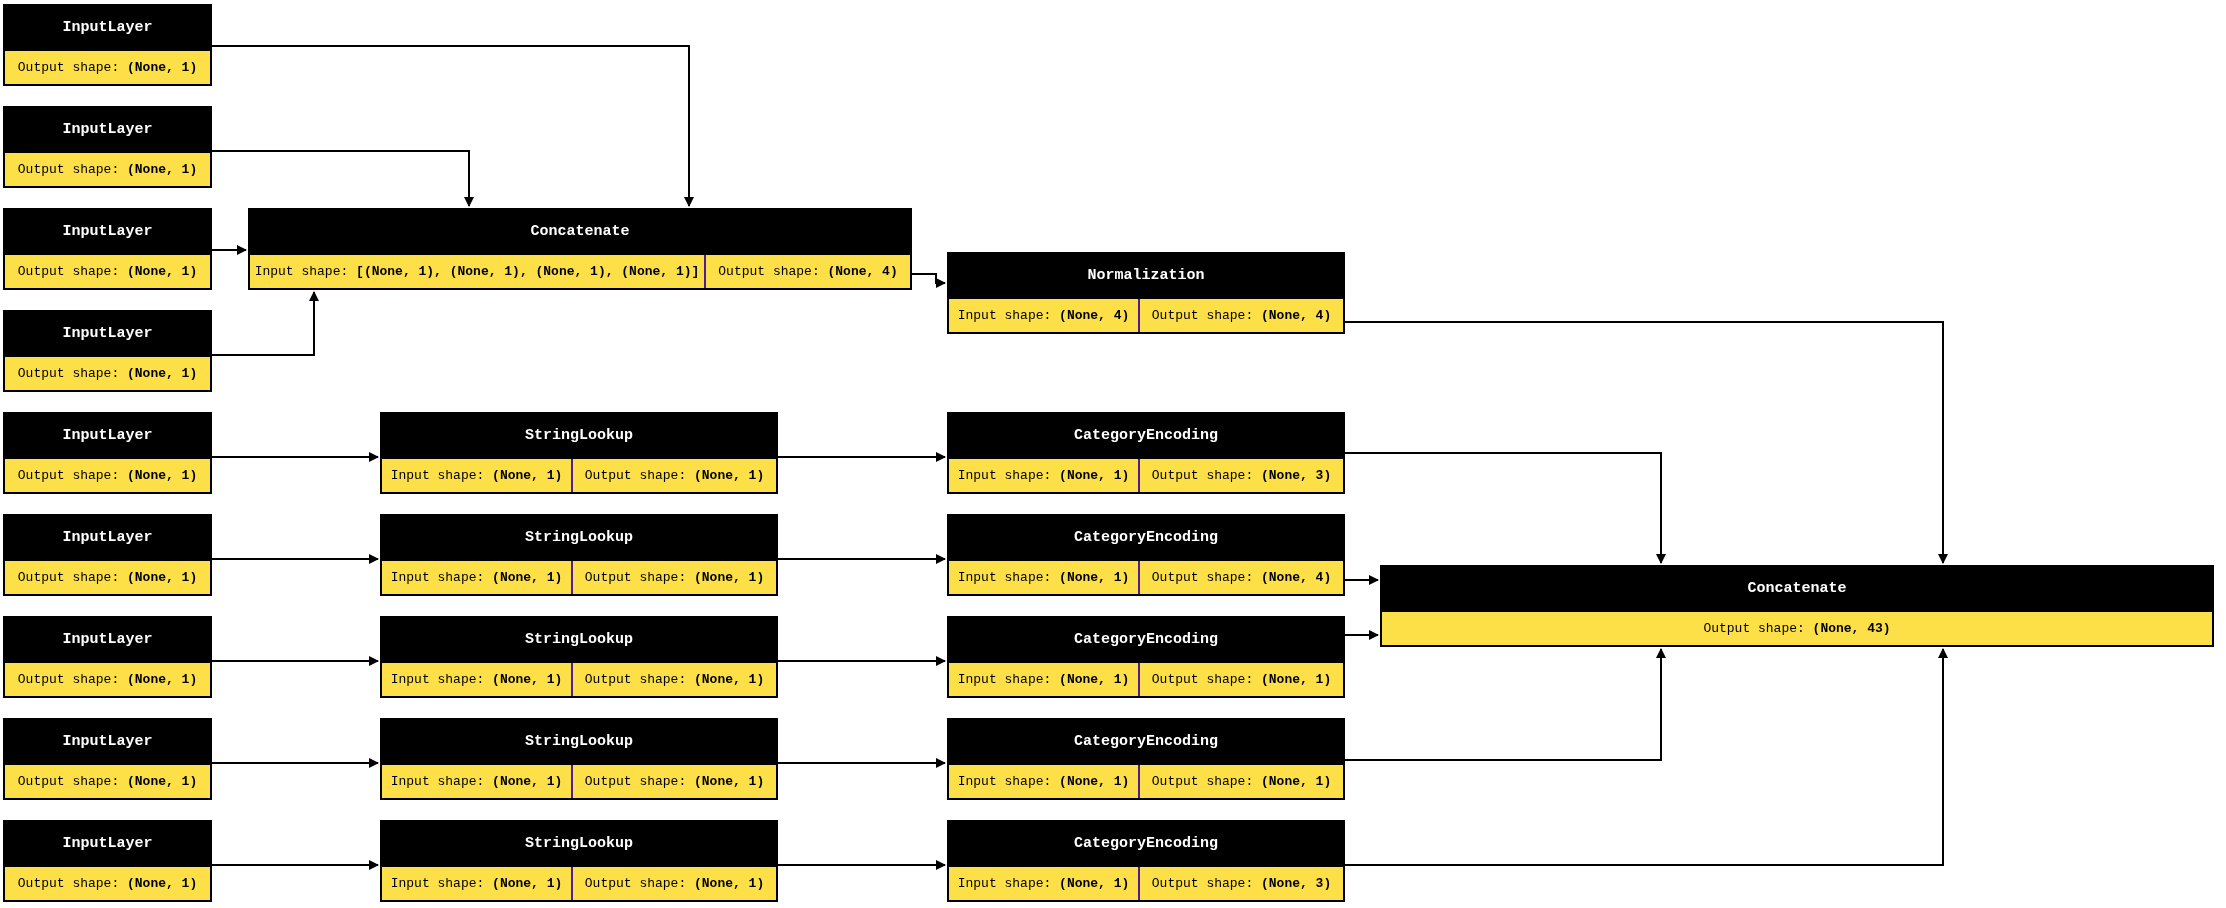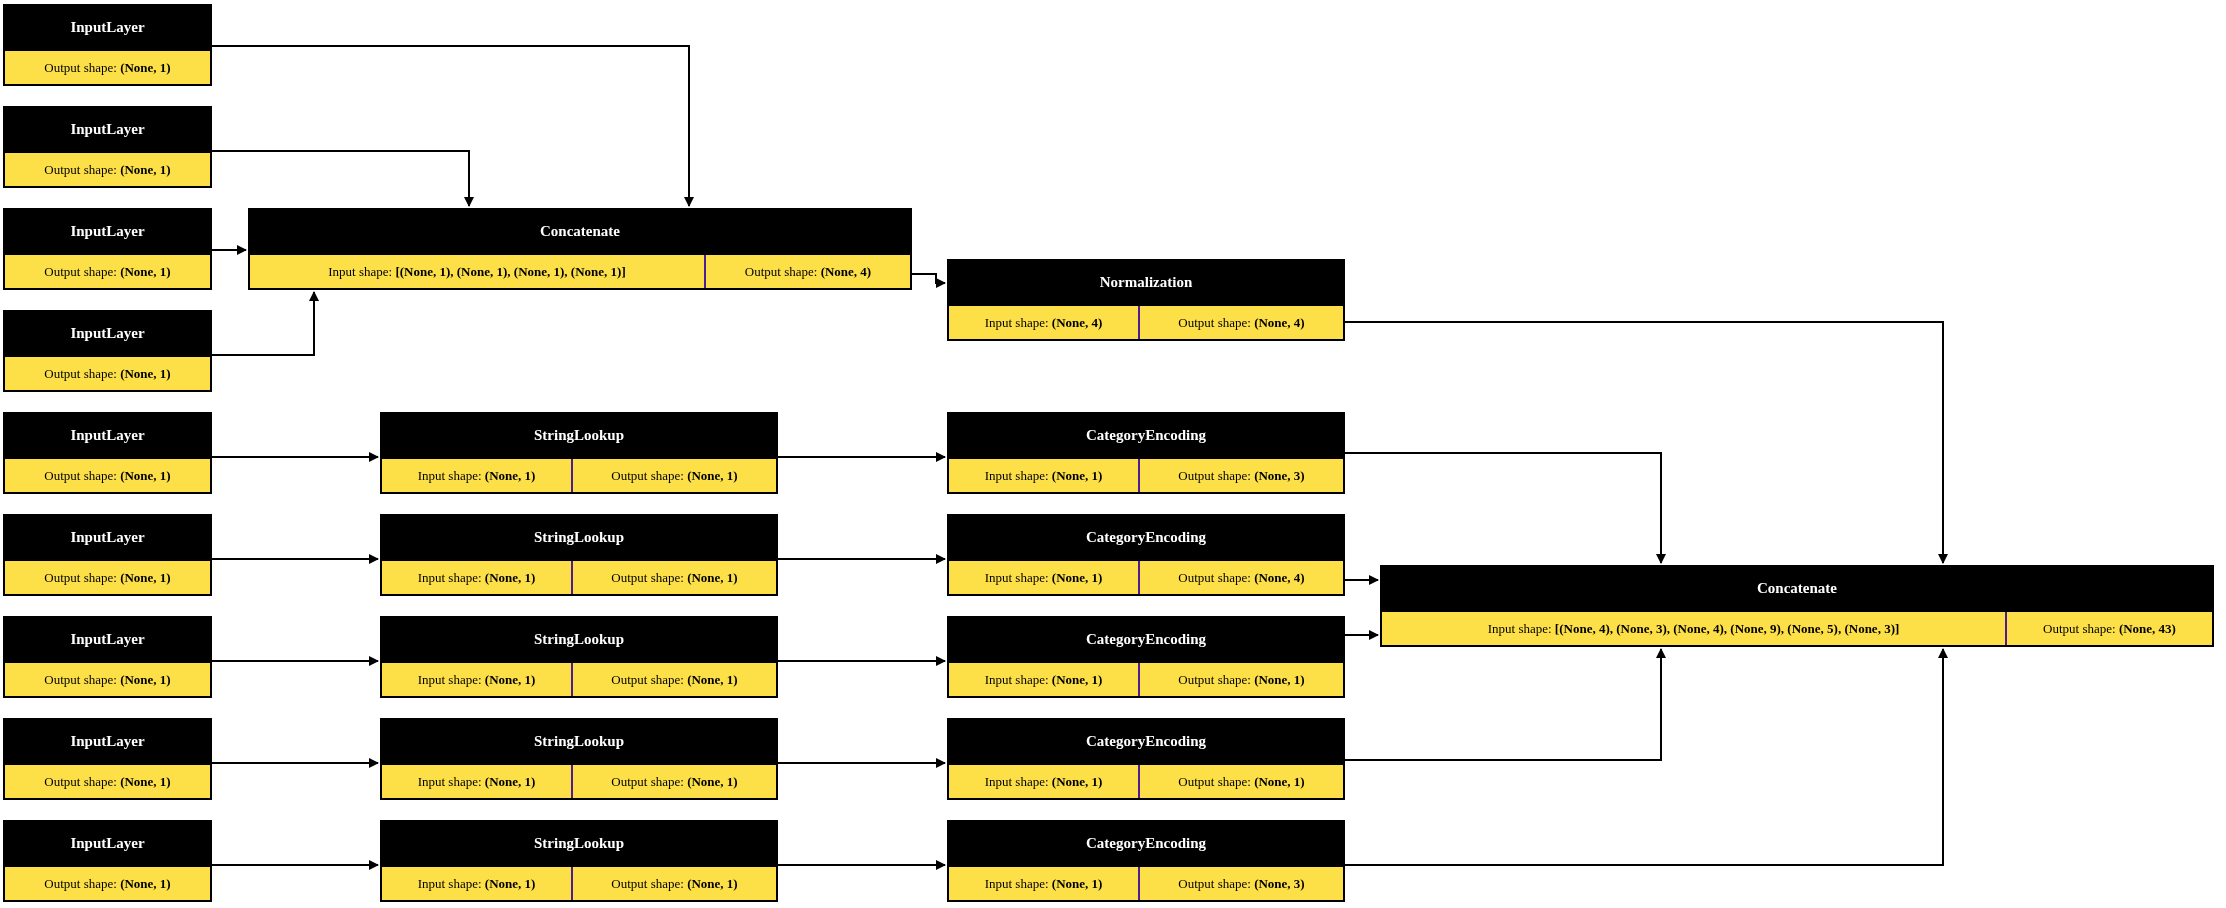--- a/index.html
+++ b/index.html
@@ -1,21 +1,21 @@
 <!DOCTYPE html>
 <html><head>
 <meta charset="utf-8">
 <style>
   html, body { margin: 0; padding: 0; background: #ffffff; }
   #canvas {
     position: relative;
     width: 2226px;
     height: 908px;
     background: #ffffff;
-    font-family: Liberation Serif, serif;
+    font-family: Liberation Mono, monospace;
     overflow: hidden;
   }
   #edges { position: absolute; left: 0; top: 0; width: 2226px; height: 908px; }
   .node {
     position: absolute;
     box-sizing: border-box;
     border: 2px solid #000000;
     background: #ffffff;
   }
   .node .hdr {
@@ -135,21 +135,21 @@
   </div>
 
   <div class="node" style="left:248px;top:208px;width:664px">
     <div class="hdr">Concatenate</div>
     <div class="body">
       <div class="cell c1" style="width:456px"><span>Input shape: </span><span class="bv">[(None, 1), (None, 1), (None, 1), (None, 1)]</span></div>
       <div class="cell"><span>Output shape: </span><span class="bv">(None, 4)</span></div>
     </div>
   </div>
 
-  <div class="node" style="left:947px;top:259px;width:398px">
+  <div class="node" style="left:947px;top:252px;width:398px">
     <div class="hdr">Normalization</div>
     <div class="body">
       <div class="cell c1" style="width:191px"><span>Input shape: </span><span class="bv">(None, 4)</span></div>
       <div class="cell"><span>Output shape: </span><span class="bv">(None, 4)</span></div>
     </div>
   </div>
 
   <div class="node" style="left:380px;top:412px;width:398px">
     <div class="hdr">StringLookup</div>
     <div class="body">
@@ -218,18 +218,17 @@
     <div class="hdr">CategoryEncoding</div>
     <div class="body">
       <div class="cell c1" style="width:191px"><span>Input shape: </span><span class="bv">(None, 1)</span></div>
       <div class="cell"><span>Output shape: </span><span class="bv">(None, 3)</span></div>
     </div>
   </div>
 
   <div class="node" style="left:1380px;top:565px;width:834px">
     <div class="hdr">Concatenate</div>
     <div class="body">
-      <div class="cell c1" style="width:625px"><span>Input shape: </span><span class="bv">[(None, 4), (None, 3), (None, 4), (None, 9), (None, 5), (None, 3)]</span></div>
       <div class="cell"><span>Output shape: </span><span class="bv">(None, 43)</span></div>
     </div>
   </div>
 
 </div>
 
 </body></html>

